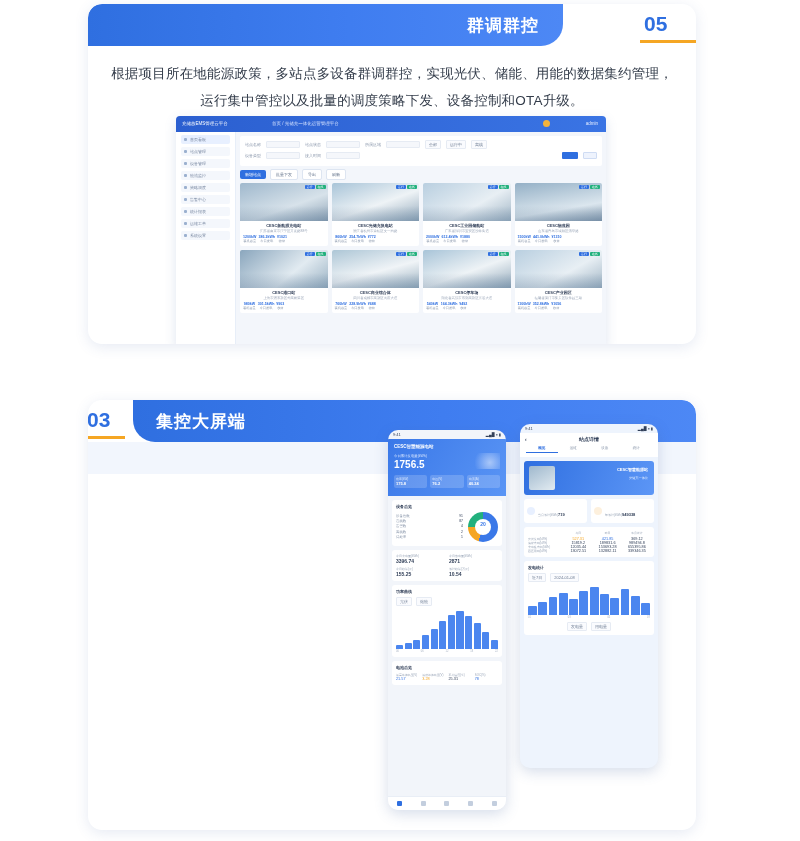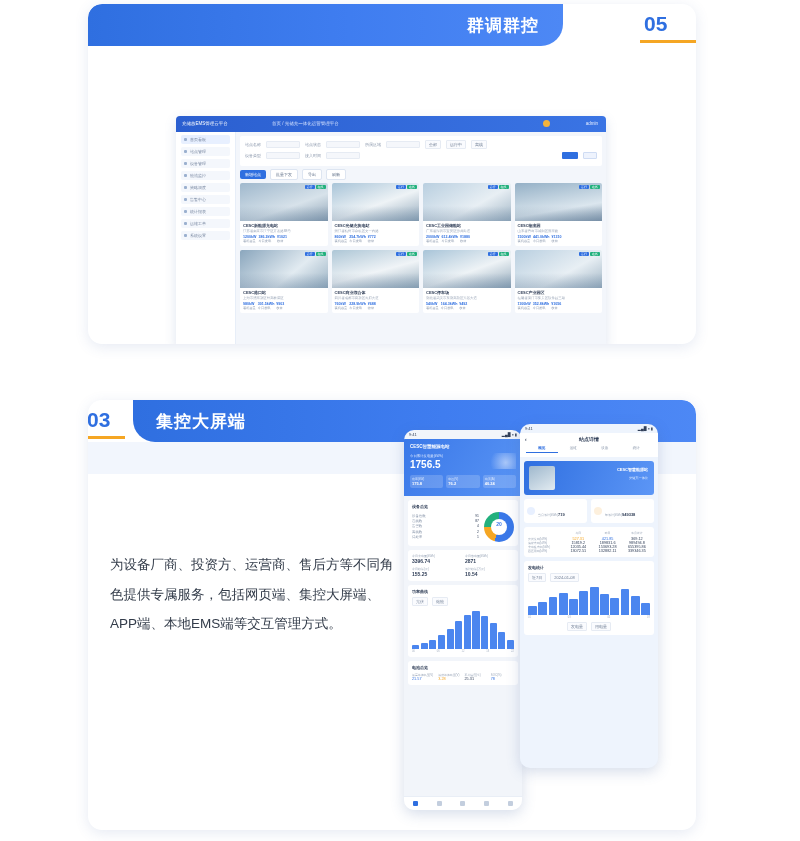--- a/index.html
+++ b/index.html
@@ -13,20 +13,21 @@
   .page { position: relative; width: 800px; height: 841px; }
 
   
   .sec02 {
     position: absolute; left: 88px; top: 4px;
     width: 608px; height: 340px;
     background: #ffffff;
     border-radius: 14px;
     box-shadow: 0 3px 14px rgba(60,90,160,0.13);
     overflow: hidden;
+    text-align: center;
   }
   .sec02-header {
     position: absolute; left: 0; top: 0;
     width: 475px; height: 42px;
     background: linear-gradient(90deg, #2f6fe0 0%, #3f7df0 55%, #4d88f5 100%);
     border-top-left-radius: 14px;
     border-bottom-right-radius: 22px;
   }
   .sec02-title {
     position: absolute; right: 24px; top: 10px;
@@ -164,21 +165,21 @@
     width: 330px;
     padding: 0 22px;
     font-size: 13.5px; color: #333c4a; line-height: 2.2;
   }
 
   
   .phone {
     position: absolute; border-radius: 10px; overflow: hidden;
     box-shadow: 0 4px 14px rgba(70,100,160,0.22);
   }
-  .ph1 { left: 316px; top: 30px; width: 118px; height: 380px; background:#f2f5fa;}
+  .ph1 { left: 300px; top: 30px; width: 118px; height: 380px; background:#f2f5fa;}
   .ph2 { left: 432px; top: 24px; width: 138px; height: 344px; background:#eef4fd;}
   .ph-status {
     height:9px; display:flex; align-items:center; justify-content:space-between;
     padding:0 5px; font-size:4px; color:#33415a;
   }
   .ph1-hero {
     background: linear-gradient(120deg,#3a78e8,#5a95f5);
     color:#fff; padding:5px 6px 8px 6px; position:relative;
   }
   .ph1-hero .nm { font-size:4.5px; font-weight:bold;}
@@ -249,20 +250,23 @@
 
 <div class="page">
 
   <div class="sec02">
     <div class="sec02-header">
       <div class="sec02-title">群调群控</div>
     </div>
     <div class="sec02-num">05</div>
     <div class="sec02-underline"></div>
 
+    <div class="sec02-body">
+      <div class="sec02-text">根据项目所在地能源政策，多站点多设备群调群控，实现光伏、储能、用能的数据集约管理，运行集中管控以及批量的调度策略下发、设备控制和OTA升级。</div>
+    </div>
 
     <div class="shot-wrap">
       <div class="app-top">
         <span class="t1">充储放EMS管理云平台</span>
         <span class="t2">首页 / 光储充一体化运营管理平台</span>
         <span class="dot"></span>
         <span class="t3">admin</span>
       </div>
 
       <div class="app-side">
@@ -461,21 +465,20 @@
     </div>
   </div>
 
   <div class="sec03">
     <div class="sec03-tint"></div>
     <div class="sec03-header"></div>
     <div class="sec03-title">集控大屏端</div>
     <div class="sec03-num">03</div>
     <div class="sec03-underline"></div>
 
-    <div class="sec03-text">为设备厂商、投资方、运营商、售后方等不同角色提供专属服务，包括网页端、集控大屏端、APP端、本地EMS端等交互管理方式。</div>
 
     <div class="phone ph1">
       <div class="ph-status">
         <span>9:41</span>
         <span>▂▄█ ⏸ ▮</span>
       </div>
       <div class="ph1-hero">
         <div class="sunline"></div>
         <div class="nm">CESC智慧能源电站</div>
         <div class="lb">今日累计发电量(kWh)</div>

